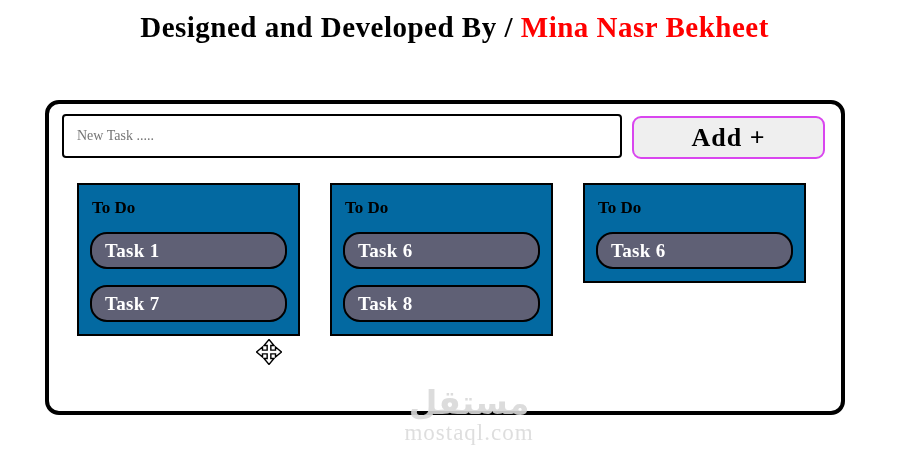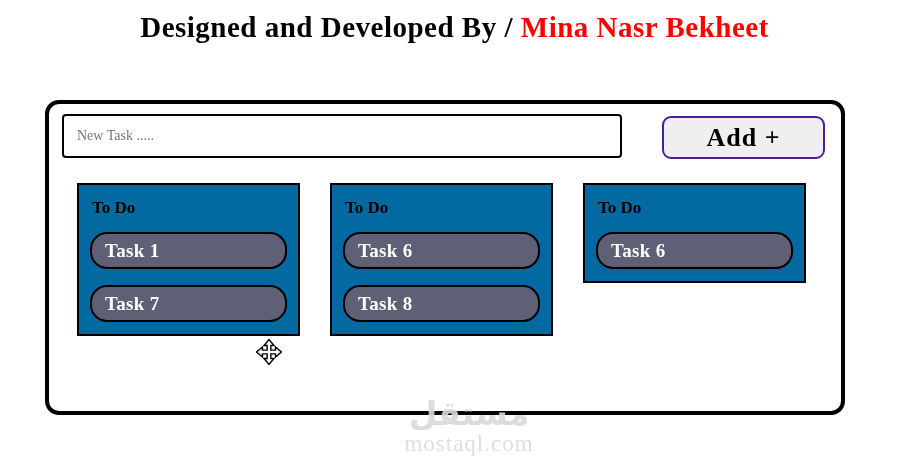--- a/index.html
+++ b/index.html
@@ -50,24 +50,24 @@
     color: #333;
     padding: 0 13px;
     outline: none;
     background: #fff;
   }
   .new-task-input::placeholder { color: #757575; opacity: 1; }
   .add-btn {
     position: absolute;
     right: 16px;
     top: 12px;
-    width: 163px;
+    width: 193px;
     height: 43px;
     background: var(--button-bg);
-    border: 2px solid #4c1d95;
+    border: 2px solid #d946ef;
     border-radius: 9px;
     font-family: "Liberation Serif", serif;
     font-size: 26px;
     font-weight: bold;
     color: #000;
     cursor: pointer;
     letter-spacing: 1px;
   }
   .columns {
     position: absolute;
@@ -126,21 +126,20 @@
     pointer-events: none;
     white-space: nowrap;
   }
   .wm-logo {
     font-family: "DejaVu Sans", sans-serif;
     font-weight: bold;
     font-size: 33px;
     line-height: 37px;
     color: var(--watermark);
     opacity: 0.9;
-    margin-top: 11px;
   }
   .wm-site {
     font-family: Liberation Serif, serif;
     font-size: 23px;
     line-height: 24px;
     letter-spacing: 1px;
     color: var(--watermark);
     opacity: 0.85;
   }
 </style>

